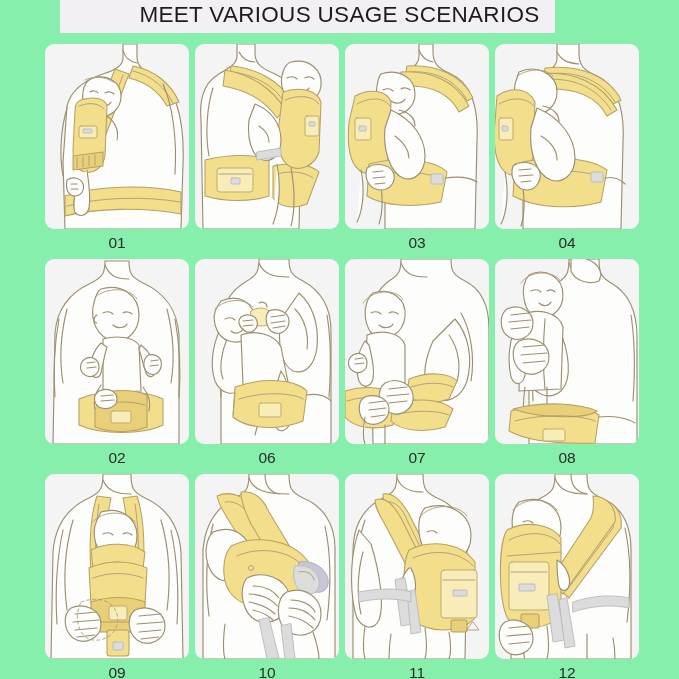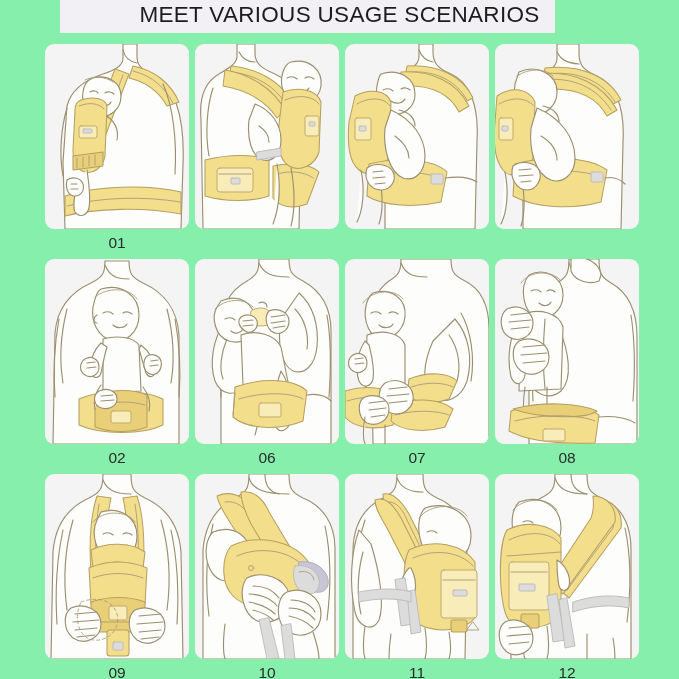--- a/index.html
+++ b/index.html
@@ -224,20 +224,21 @@
 
           <path class="body-fill" d="M46,66 C68,76 80,94 80,112 C80,128 70,138 58,134 C44,128 38,104 40,84 Z"></path>
           <path class="ln" d="M50,92 C58,98 64,106 64,114"></path>
 
           <path class="body-fill" d="M22,124 C30,118 44,120 48,128 C52,136 46,146 36,146 C26,146 18,136 22,124 Z"></path>
           <path class="ln" d="M28,128 L38,127 M28,134 L40,133 M30,140 L40,139"></path>
 
           <path class="ln" d="M100,134 C114,132 126,134 132,138"></path>
         </svg>
       </div>
+      <div class="caption">03</div>
     </div>
 
     <div class="cell">
       <div class="panel">
         <svg viewBox="0 0 144 185" xmlns="http://www.w3.org/2000/svg">
 
           <path class="body-fill" d="M62,0 L62,14 C62,22 56,26 46,32 C32,40 26,56 28,78 L28,185 L126,185 L128,98 C130,62 120,40 102,32 C90,27 84,22 84,10 L84,0 Z"></path>
           <path class="ln" d="M62,8 C66,16 72,19 84,20"></path>
 
           <path class="yel" d="M50,24 C84,20 114,32 126,56 L114,62 C102,42 80,32 48,36 Z"></path>
@@ -265,20 +266,21 @@
           <path class="ln" d="M26,132 C30,152 30,170 26,182"></path>
 
           <path class="body-fill" d="M42,64 C66,74 80,94 80,114 C80,130 68,140 56,136 C40,130 34,106 36,84 Z"></path>
           <path class="ln" d="M46,92 C56,98 62,106 62,116"></path>
 
           <path class="body-fill" d="M18,122 C26,116 40,118 44,126 C48,134 42,146 32,146 C22,146 14,134 18,122 Z"></path>
           <path class="ln" d="M24,126 L36,125 M24,132 L38,131 M26,138 L36,137"></path>
           <path class="ln" d="M110,134 C120,132 126,136 130,140"></path>
         </svg>
       </div>
+      <div class="caption">04</div>
     </div>
 
     <div class="cell">
       <div class="panel">
         <svg viewBox="0 0 144 185" xmlns="http://www.w3.org/2000/svg">
 
           <path class="body-fill" d="M60,2 C60,14 58,18 46,24 C24,34 12,50 10,74 L8,185 L134,185 L134,76 C132,50 120,34 98,24 C86,18 84,14 84,2 Z"></path>
           <path class="ln" d="M60,6 C64,16 70,20 84,20"></path>
           <path class="ln" d="M14,60 C10,82 8,112 10,138"></path>
           <path class="ln" d="M130,60 C134,82 136,112 134,138"></path>

